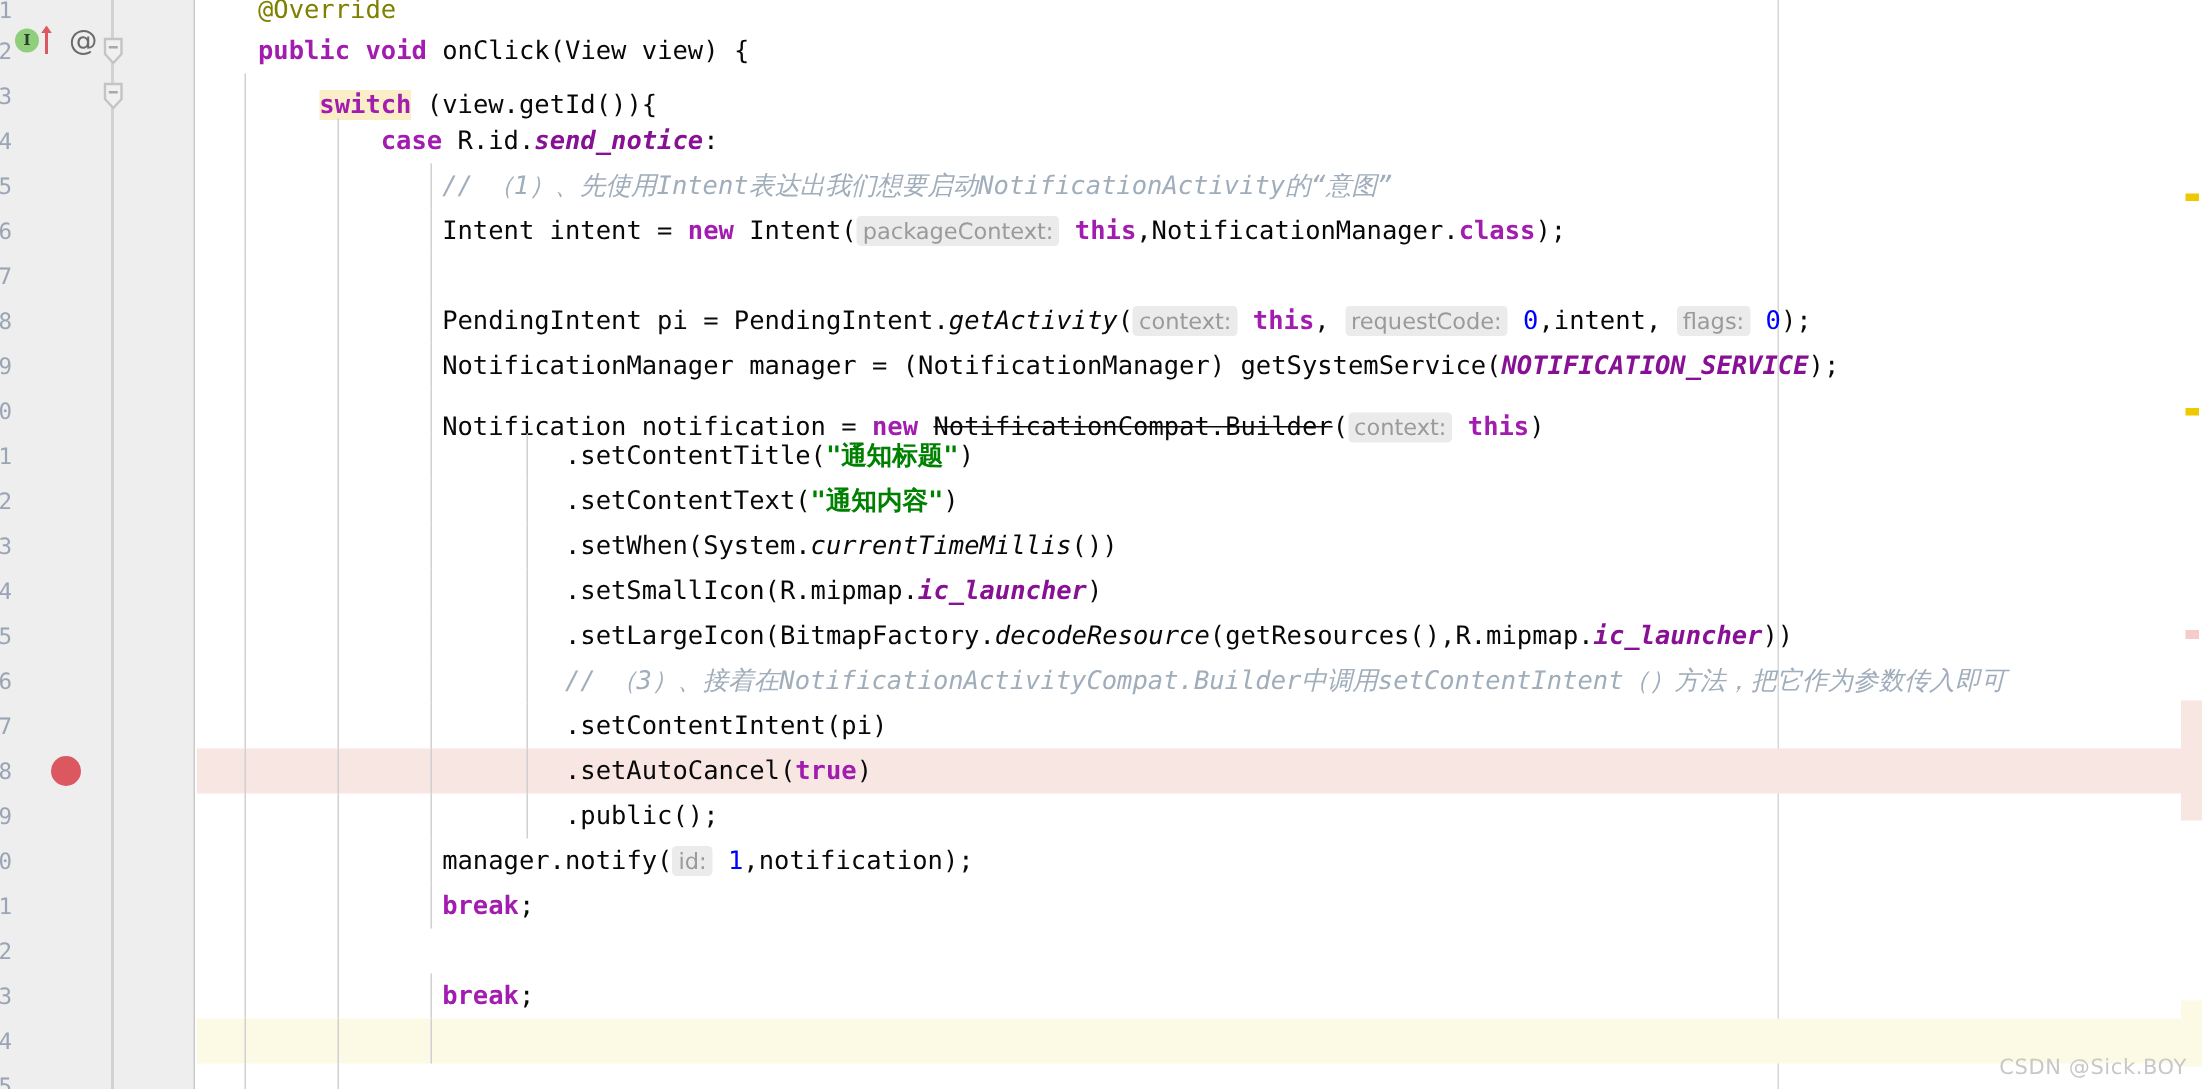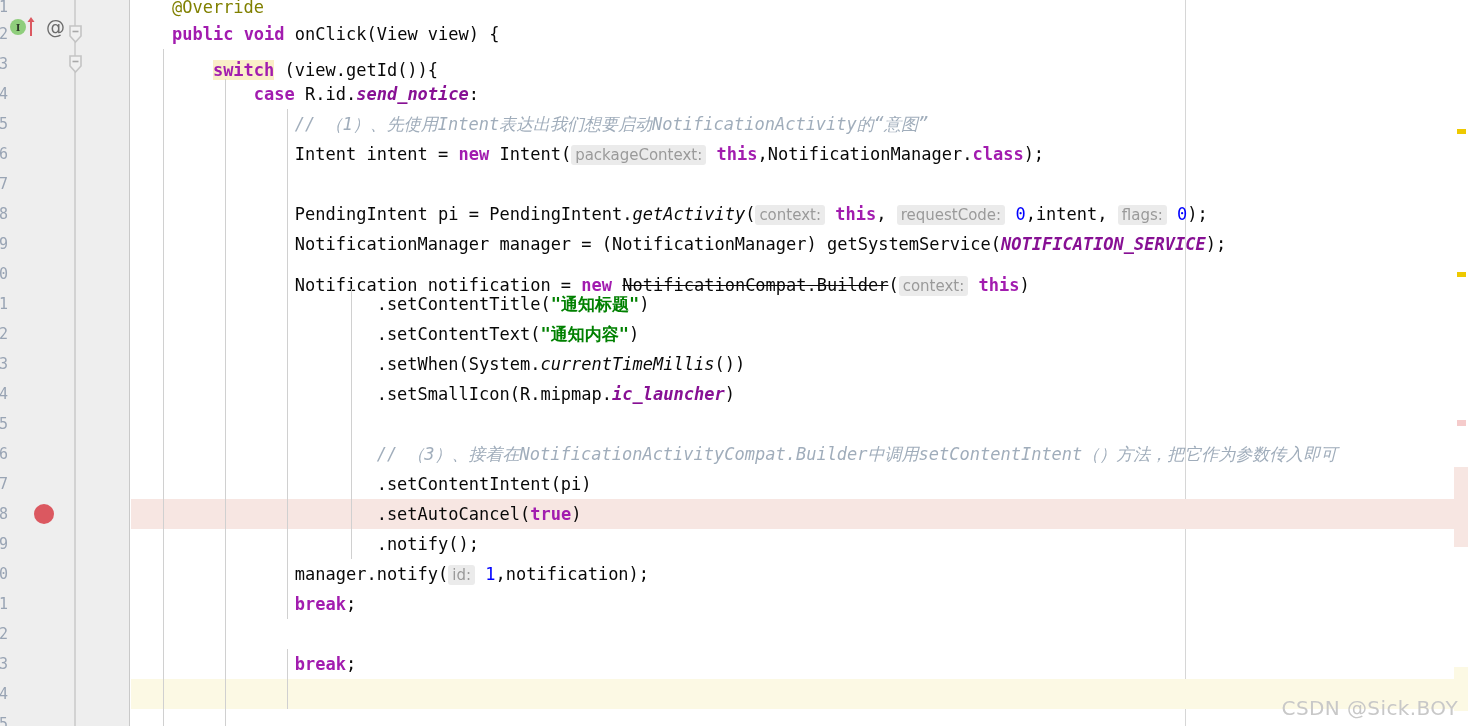--- a/index.html
+++ b/index.html
@@ -117,21 +117,21 @@
     position: absolute; right: 0; top: 0;
     width: 14px; height: 726px; background: transparent;
   }
   .marker { position: absolute; right: 2px; width: 9px; height: 5px; }
   .marker-band { position: absolute; right: 0; width: 14px; }
 
   
   .watermark {
     position: absolute; right: 10px; bottom: 6px;
     font-family: "DejaVu Sans", "Liberation Sans", sans-serif;
-    font-size: 20px; color: #c8c8c8;
+    font-size: 14px; color: #c8c8c8;
     letter-spacing: 0.4px;
   }
 </style>
 </head>
 <body>
 
 <div id="editor">
 
   <div class="gutter">
     <div class="linenums" id="linenums">
@@ -237,41 +237,42 @@
       <div class="line" style="top: 349px;"><span>                        </span><span>.setWhen(System.</span><span class="meth">currentTimeMillis</span><span>())</span></div>
       <div class="iguide" style="left: 32px; top: 379px; height: 30px;"></div>
       <div class="iguide" style="left: 94px; top: 379px; height: 30px;"></div>
       <div class="iguide" style="left: 156px; top: 379px; height: 30px;"></div>
       <div class="iguide" style="left: 220px; top: 379px; height: 30px;"></div>
       <div class="line" style="top: 379px;"><span>                        </span><span>.setSmallIcon(R.mipmap.</span><span class="stat">ic_launcher</span><span>)</span></div>
       <div class="iguide" style="left: 32px; top: 409px; height: 30px;"></div>
       <div class="iguide" style="left: 94px; top: 409px; height: 30px;"></div>
       <div class="iguide" style="left: 156px; top: 409px; height: 30px;"></div>
       <div class="iguide" style="left: 220px; top: 409px; height: 30px;"></div>
+      <div class="line" style="top: 409px;"><span>                        </span><span>.setLargeIcon(BitmapFactory.</span><span class="meth">decodeResource</span><span>(getResources(),R.mipmap.</span><span class="stat">ic_launcher</span><span>))</span></div>
       <div class="iguide" style="left: 32px; top: 439px; height: 30px;"></div>
       <div class="iguide" style="left: 94px; top: 439px; height: 30px;"></div>
       <div class="iguide" style="left: 156px; top: 439px; height: 30px;"></div>
       <div class="iguide" style="left: 220px; top: 439px; height: 30px;"></div>
       <div class="line" style="top: 439px;"><span>                        </span><span class="cmt">// （3）、接着在NotificationActivityCompat.Builder中调用setContentIntent（）方法，把它作为参数传入即可</span></div>
       <div class="iguide" style="left: 32px; top: 469px; height: 30px;"></div>
       <div class="iguide" style="left: 94px; top: 469px; height: 30px;"></div>
       <div class="iguide" style="left: 156px; top: 469px; height: 30px;"></div>
       <div class="iguide" style="left: 220px; top: 469px; height: 30px;"></div>
       <div class="line" style="top: 469px;"><span>                        </span><span>.setContentIntent(pi)</span></div>
       <div class="hl-breakpoint" style="top: 499px;"></div>
       <div class="iguide" style="left: 32px; top: 499px; height: 30px;"></div>
       <div class="iguide" style="left: 94px; top: 499px; height: 30px;"></div>
       <div class="iguide" style="left: 156px; top: 499px; height: 30px;"></div>
       <div class="iguide" style="left: 220px; top: 499px; height: 30px;"></div>
       <div class="line" style="top: 499px;"><span>                        </span><span>.setAutoCancel(</span><span class="kw">true</span><span>)</span></div>
       <div class="iguide" style="left: 32px; top: 529px; height: 30px;"></div>
       <div class="iguide" style="left: 94px; top: 529px; height: 30px;"></div>
       <div class="iguide" style="left: 156px; top: 529px; height: 30px;"></div>
       <div class="iguide" style="left: 220px; top: 529px; height: 30px;"></div>
-      <div class="line" style="top: 529px;"><span>                        </span><span>.notify();</span></div>
+      <div class="line" style="top: 529px;"><span>                        </span><span>.public();</span></div>
       <div class="iguide" style="left: 32px; top: 559px; height: 30px;"></div>
       <div class="iguide" style="left: 94px; top: 559px; height: 30px;"></div>
       <div class="iguide" style="left: 156px; top: 559px; height: 30px;"></div>
       <div class="line" style="top: 559px;"><span>                </span><span>manager.notify(</span><span class="hint">id:</span><span> </span><span class="num">1</span><span>,notification);</span></div>
       <div class="iguide" style="left: 32px; top: 589px; height: 30px;"></div>
       <div class="iguide" style="left: 94px; top: 589px; height: 30px;"></div>
       <div class="iguide" style="left: 156px; top: 589px; height: 30px;"></div>
       <div class="line" style="top: 589px;"><span>                </span><span class="kw">break</span><span>;</span></div>
       <div class="iguide" style="left: 32px; top: 619px; height: 30px;"></div>
       <div class="iguide" style="left: 94px; top: 619px; height: 30px;"></div>

